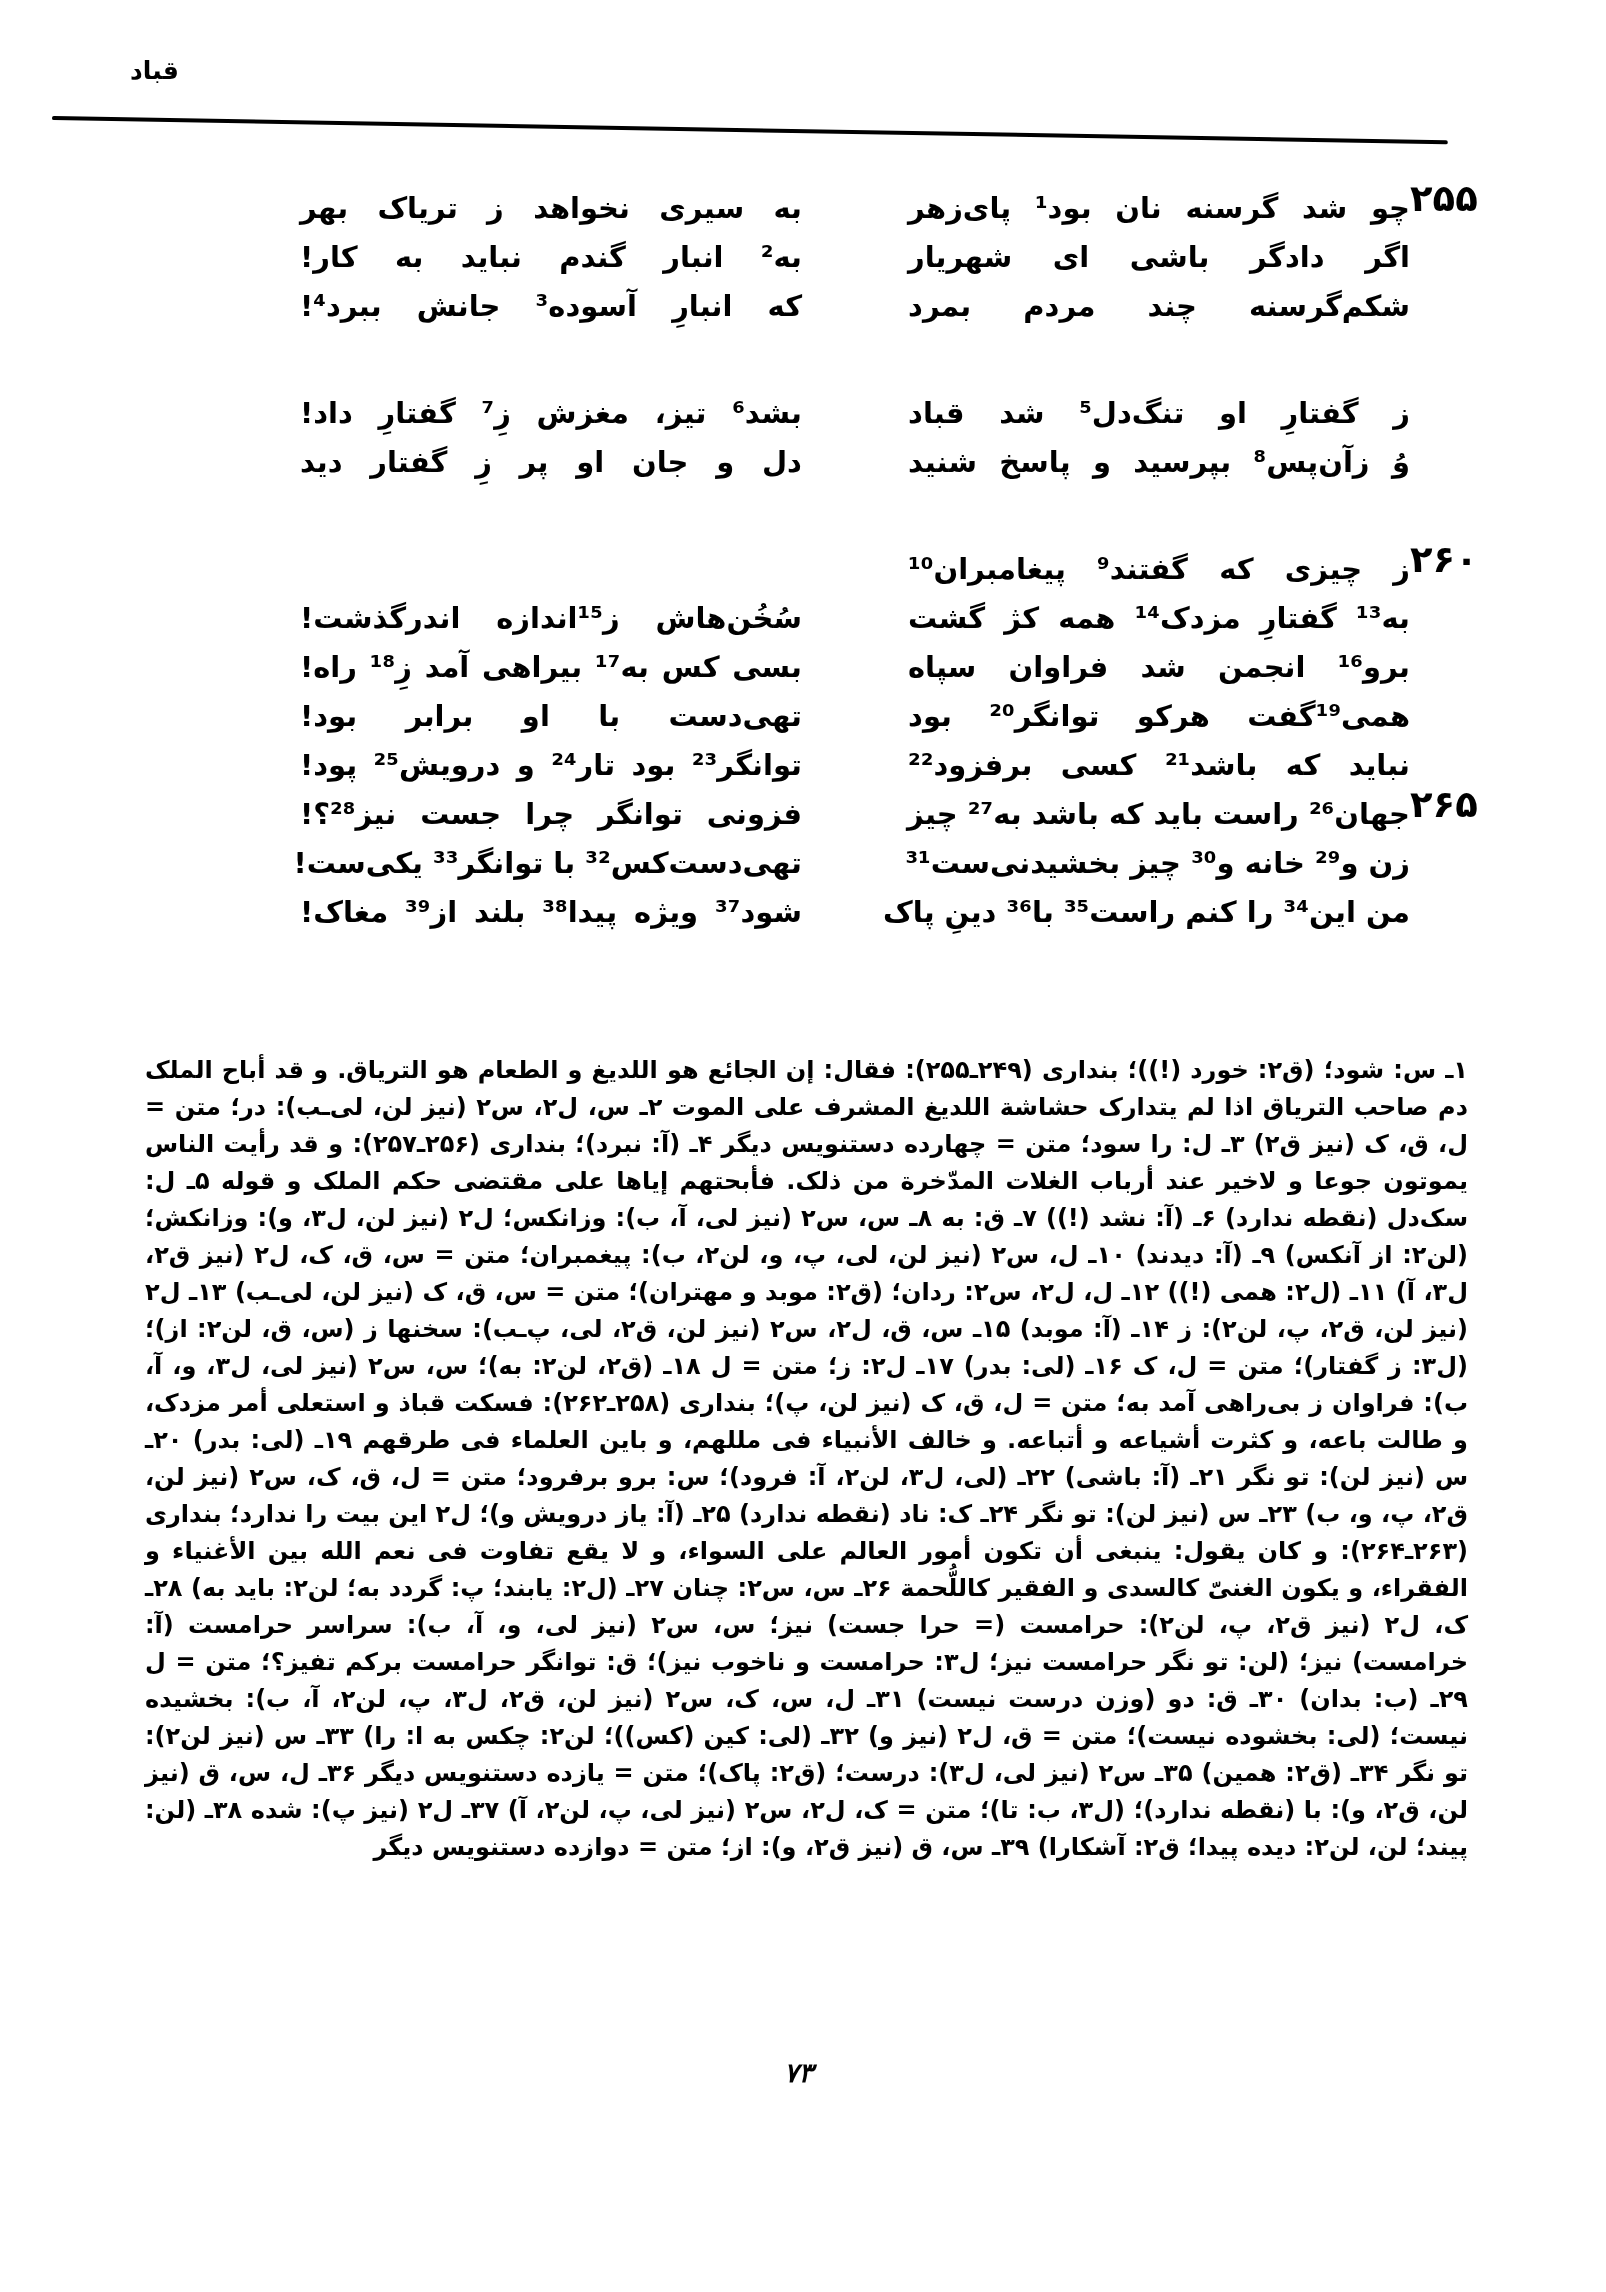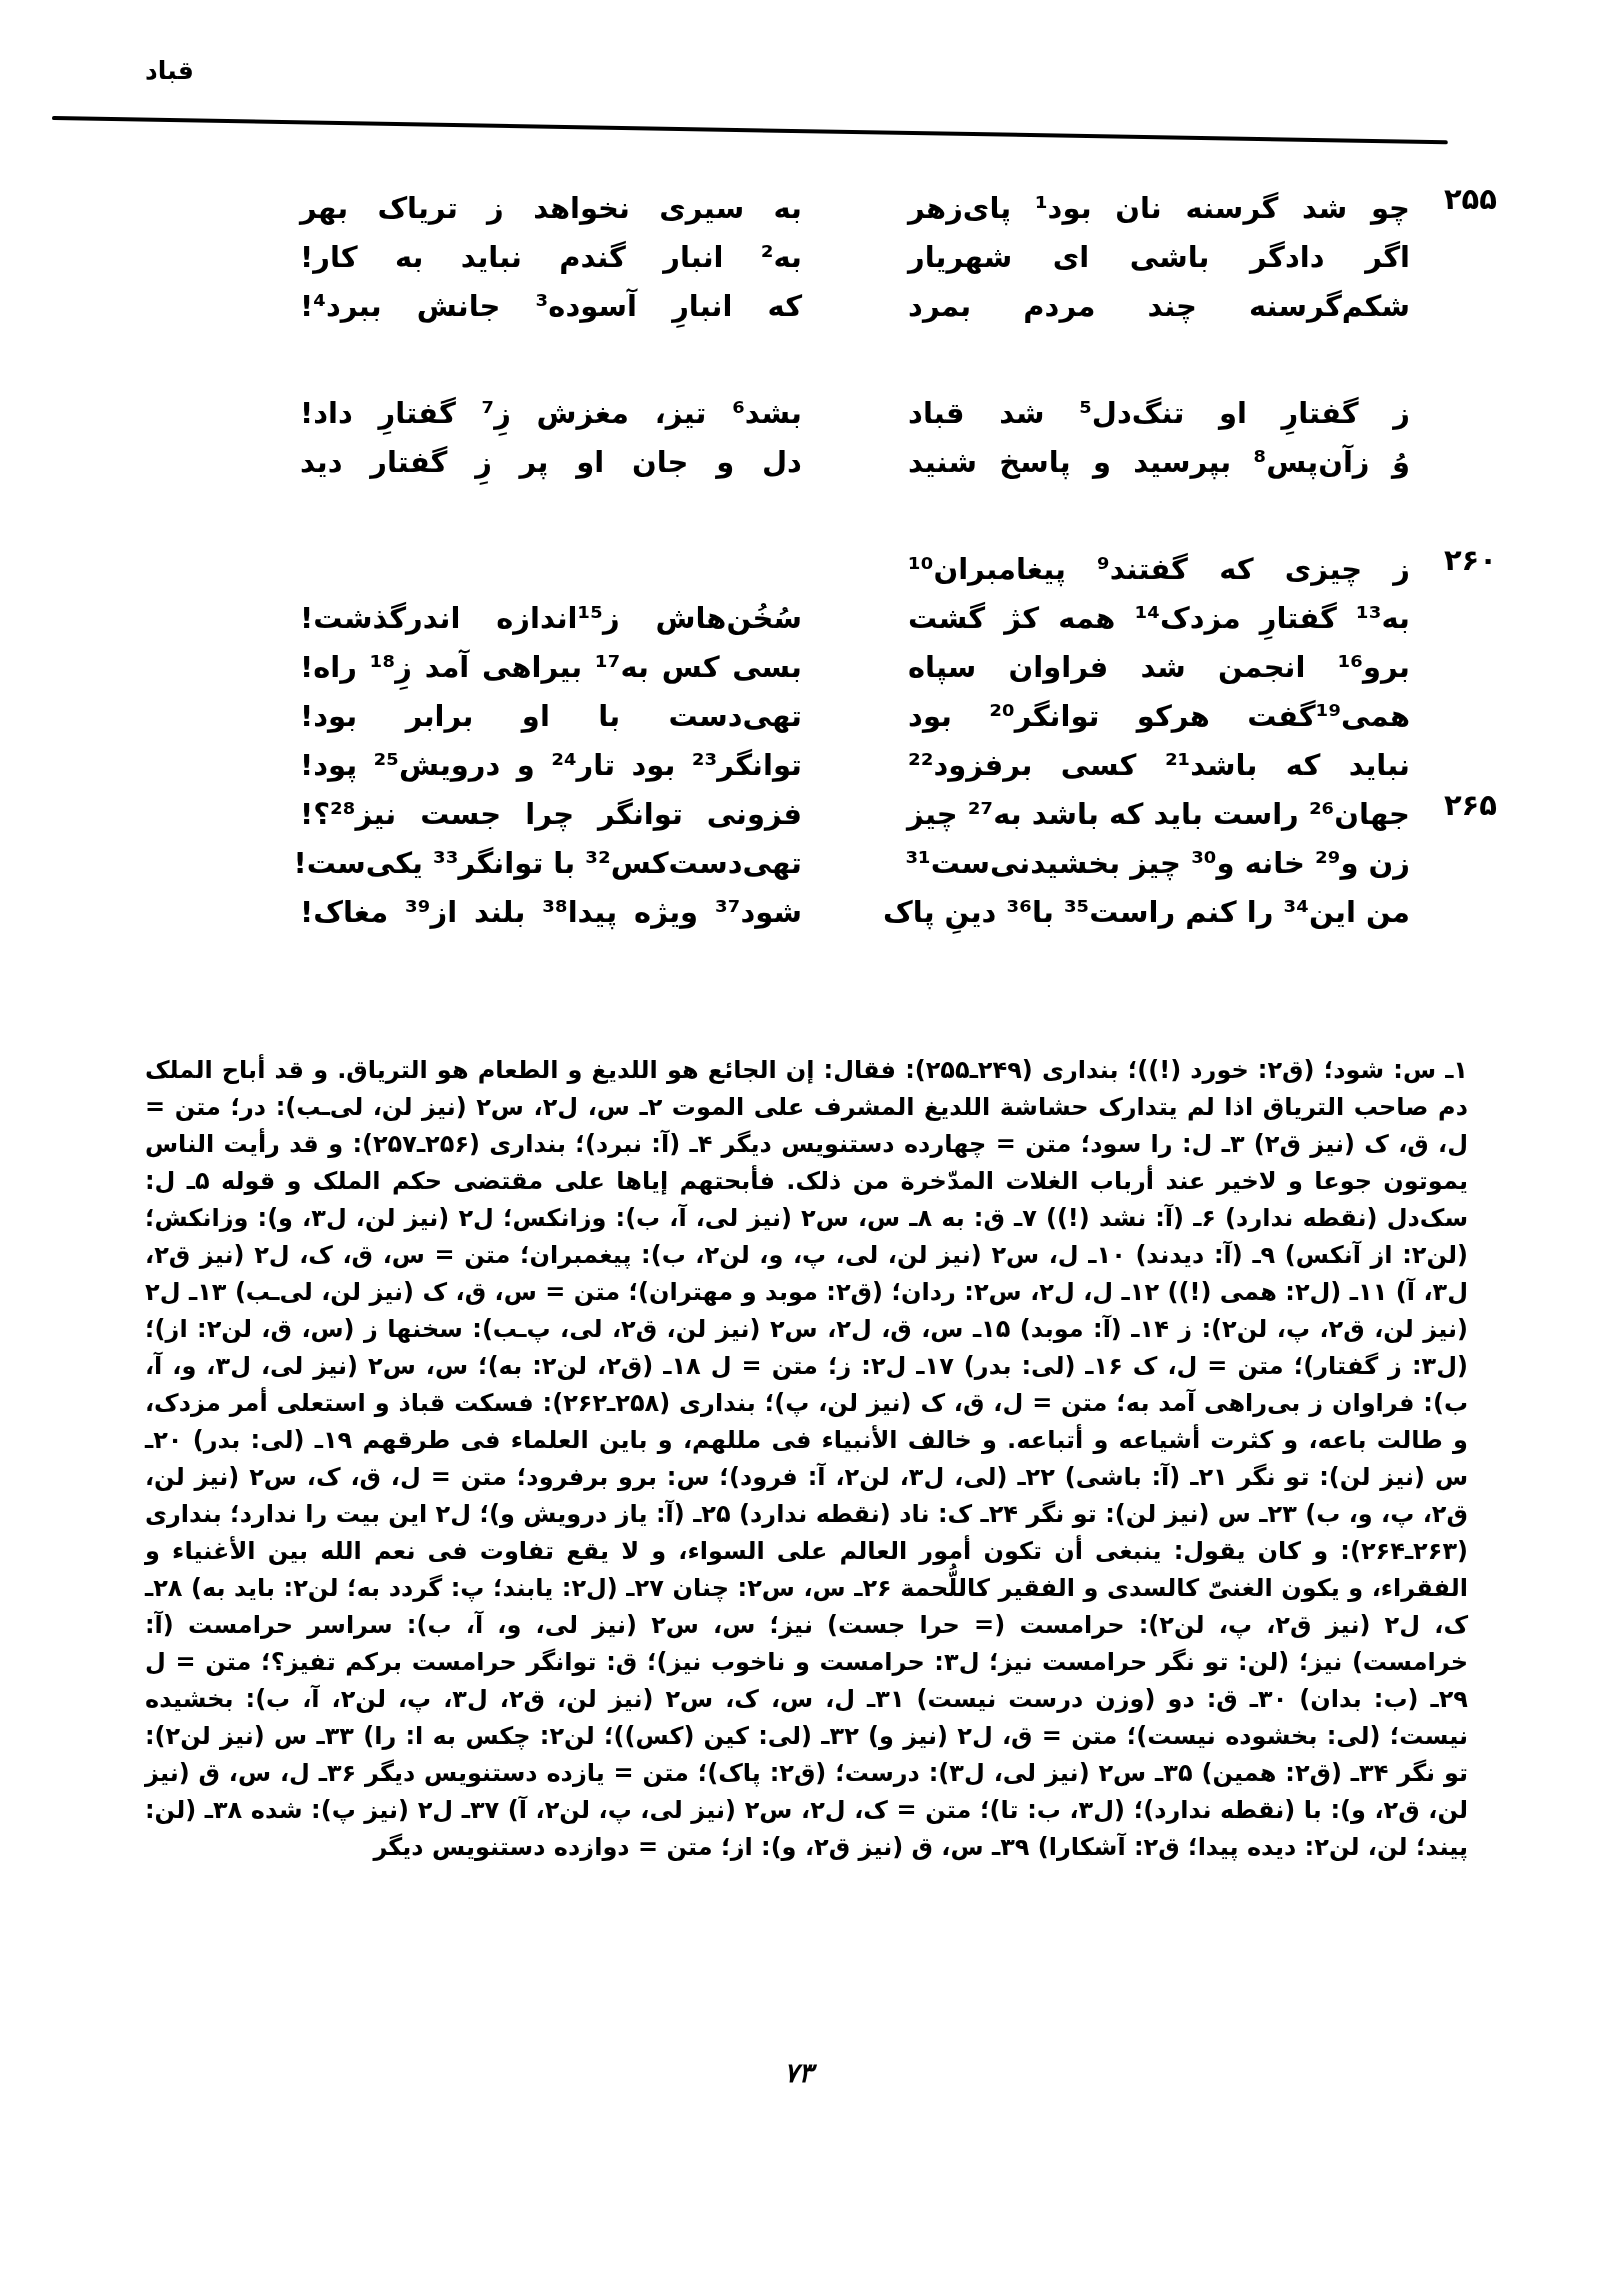--- a/index.html
+++ b/index.html
@@ -2,39 +2,39 @@
 <html><head>
 <meta charset="utf-8">
 <style>
   html, body { margin: 0; padding: 0; background: #ffffff; }
   body {
     width: 1607px; height: 2292px; position: relative; overflow: hidden;
     font-family: "DejaVu Sans", sans-serif; color: #000000;
   }
   .page { position: absolute; inset: 0; }
   .running-head {
-    position: absolute; left: 145px; top: 56px;
+    position: absolute; left: 130px; top: 56px;
     font-size: 25px; font-weight: bold; direction: rtl;
   }
   .head-rule {
     position: absolute; left: 52px; top: 116px; width: 1396px; height: 3.9px;
     background: #000; transform-origin: left center; transform: rotate(1.0deg);
     border-radius: 1.9px;
   }
   .verse-block {
     position: absolute; left: 261px; top: 174px; width: 1236px;
     direction: rtl;
   }
   .couplet {
     display: flex; flex-direction: row; direction: rtl;
     height: 49px; align-items: center;
   }
   .couplet.gap-after { margin-bottom: 58px; }
   .vnum {
-    width: 87px; text-align: right; font-size: 29px; font-weight: bold;
+    width: 87px; text-align: left; font-size: 37px; font-weight: bold;
     flex: none;
   }
   .hemi {
     width: 502px; flex: none;
     font-size: 29px; font-weight: bold; text-align: justify;
     text-align-last: justify; white-space: nowrap;
     letter-spacing: 1px;
     margin-top: 19px;
   }
   .hemi.first { margin-left: 106px; }

